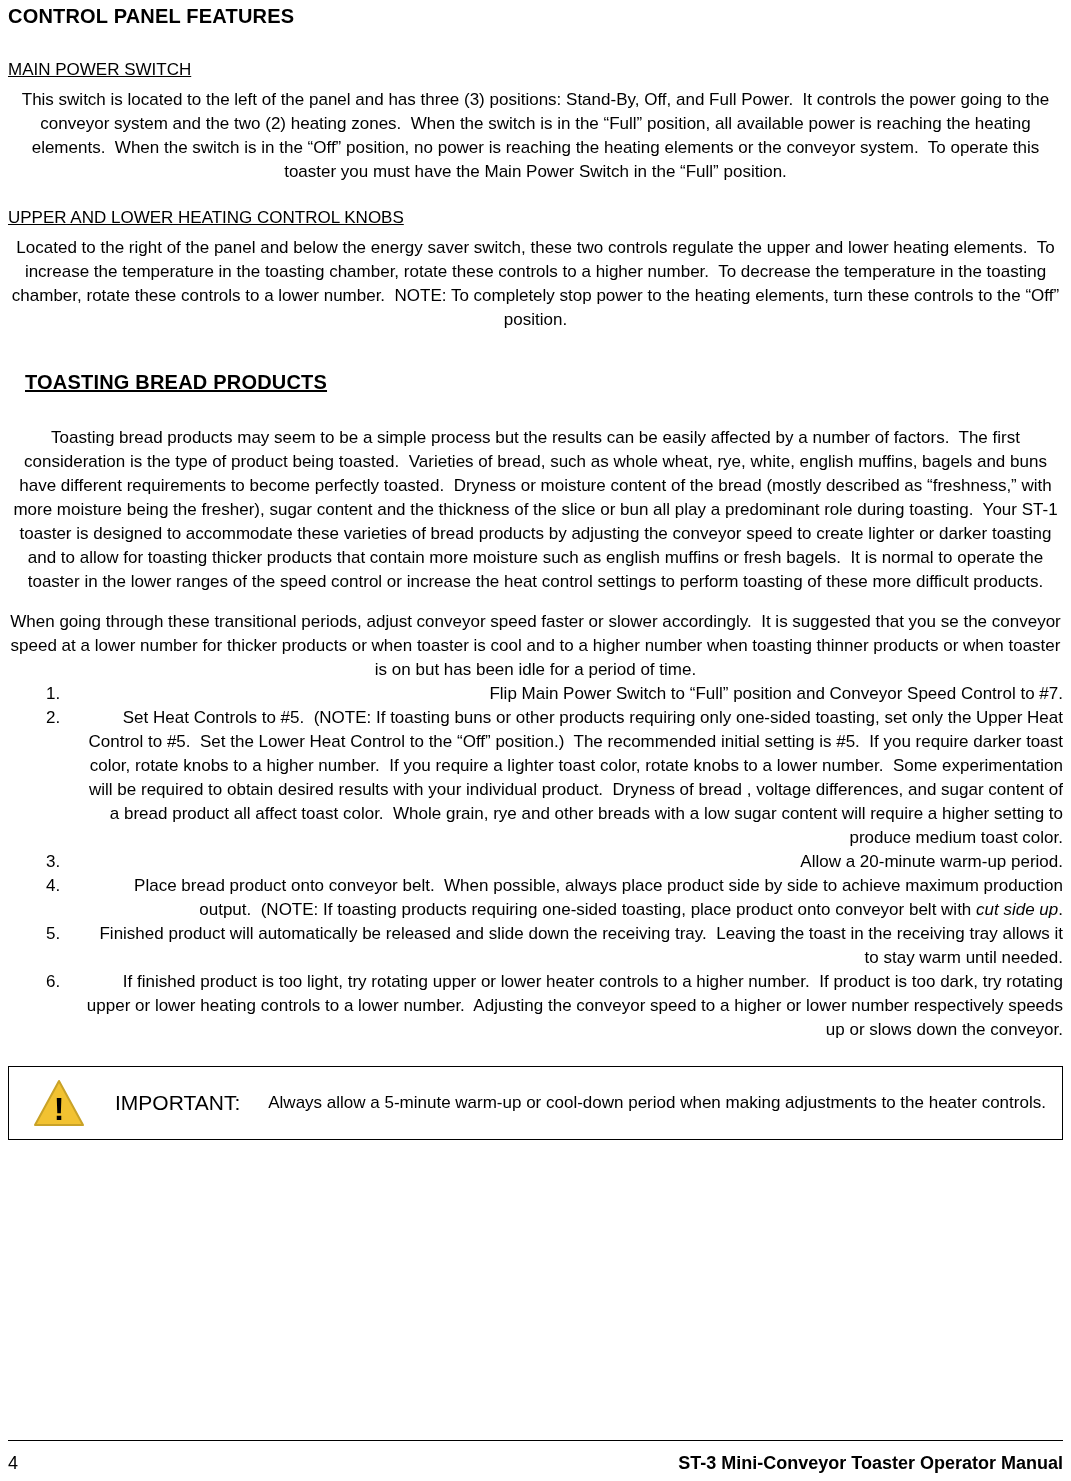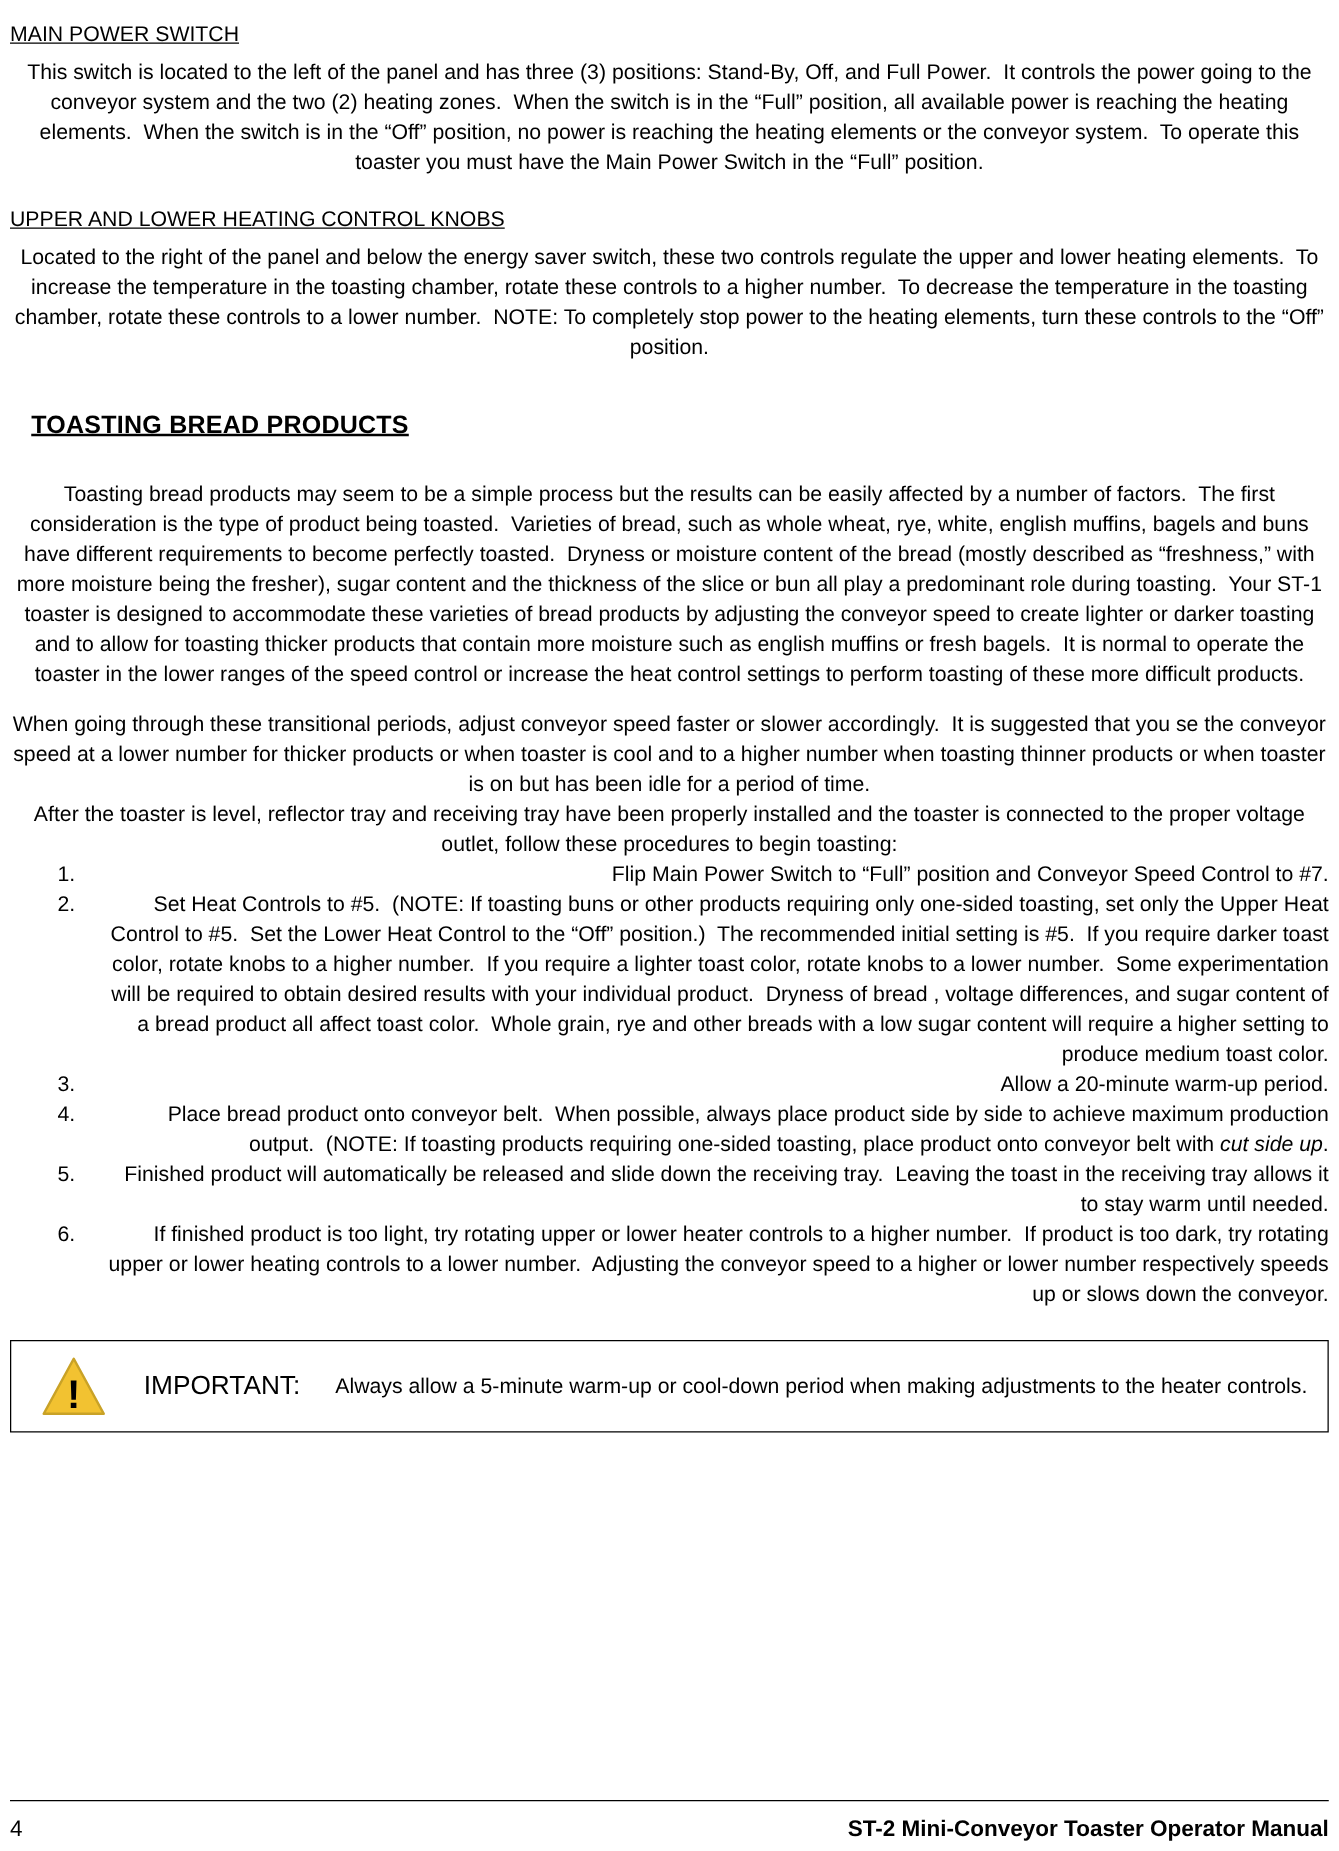--- a/index.html
+++ b/index.html
@@ -62,32 +62,32 @@
     align-items: baseline;
   }
   .footer .page-num { font-size: 18px; }
   .footer .title { font-size: 18px; font-weight: 700; }
 </style>
 </head>
 <body>
 
 <div class="page">
 
+  <div class="h1 first">CONTROL PANEL FEATURES</div>
 
   <div class="h2 first">MAIN POWER SWITCH</div>
   <p>This switch is located to the left of the panel and has three (3) positions: Stand-By, Off, and Full Power.  It controls the power going to the conveyor system and the two (2) heating zones.  When the switch is in the “Full” position, all available power is reaching the heating elements.  When the switch is in the “Off” position, no power is reaching the heating elements or the conveyor system.  To operate this toaster you must have the Main Power Switch in the “Full” position.</p>
 
   <div class="h2">UPPER AND LOWER HEATING CONTROL KNOBS</div>
   <p>Located to the right of the panel and below the energy saver switch, these two controls regulate the upper and lower heating elements.  To increase the temperature in the toasting chamber, rotate these controls to a higher number.  To decrease the temperature in the toasting chamber, rotate these controls to a lower number.  NOTE: To completely stop power to the heating elements, turn these controls to the “Off” position.</p>
 
   <div class="h1 section">TOASTING BREAD PRODUCTS</div>
   <p>Toasting bread products may seem to be a simple process but the results can be easily affected by a number of factors.  The first consideration is the type of product being toasted.  Varieties of bread, such as whole wheat, rye, white, english muffins, bagels and buns have different requirements to become perfectly toasted.  Dryness or moisture content of the bread (mostly described as “freshness,” with more moisture being the fresher), sugar content and the thickness of the slice or bun all play a predominant role during toasting.  Your ST-1 toaster is designed to accommodate these varieties of bread products by adjusting the conveyor speed to create lighter or darker toasting and to allow for toasting thicker products that contain more moisture such as english muffins or fresh bagels.  It is normal to operate the toaster in the lower ranges of the speed control or increase the heat control settings to perform toasting of these more difficult products.</p>
   <p class="gap">When going through these transitional periods, adjust conveyor speed faster or slower accordingly.  It is suggested that you se the conveyor speed at a lower number for thicker products or when toaster is cool and to a higher number when toasting thinner products or when toaster is on but has been idle for a period of time.</p>
 
-  <p>After the toaster is level, reflector tray and receiving tray have been properly installed and the toaster is connected to the proper voltage outlet, follow these procedures to begin toasting:</p>
 
   <div class="steps">
     <div class="step">
       <span class="num">1.</span>
       <span class="body"><span>Flip Main Power Switch to “Full” position and Conveyor Speed Control to #7.</span><span class="it"></span><span></span></span>
     </div>
     <div class="step">
       <span class="num">2.</span>
       <span class="body"><span>Set Heat Controls to #5.  (NOTE: If toasting buns or other products requiring only one-sided toasting, set only the Upper Heat Control to #5.  Set the Lower Heat Control to the “Off” position.)  The recommended initial setting is #5.  If you require darker toast color, rotate knobs to a higher number.  If you require a lighter toast color, rotate knobs to a lower number.  Some experimentation will be required to obtain desired results with your individual product.  Dryness of bread , voltage differences, and sugar content of a bread product all affect toast color.  Whole grain, rye and other breads with a low sugar content will require a higher setting to produce medium toast color.</span><span class="it"></span><span></span></span>
     </div>
@@ -115,16 +115,16 @@
         <polygon points="26,2 50,46 2,46" stroke="#C9A227" stroke-width="2" stroke-linejoin="round" fill="#F2C231"></polygon>
         <text x="26" y="41" text-anchor="middle" font-family="Liberation Sans, sans-serif" font-size="32" font-weight="bold" fill="#000000">!</text>
       </svg>
     </span>
     <span class="important-label">IMPORTANT:</span>
     <span class="important-text">Always allow a 5-minute warm-up or cool-down period when making adjustments to the heater controls.</span>
   </div>
 
   <div class="footer">
     <span class="page-num">4</span>
-    <span class="title">ST-2 Mini-Conveyor Toaster Operator Manual</span>
+    <span class="title">ST-3 Mini-Conveyor Toaster Operator Manual</span>
   </div>
 
 </div>
 
 </body></html>

